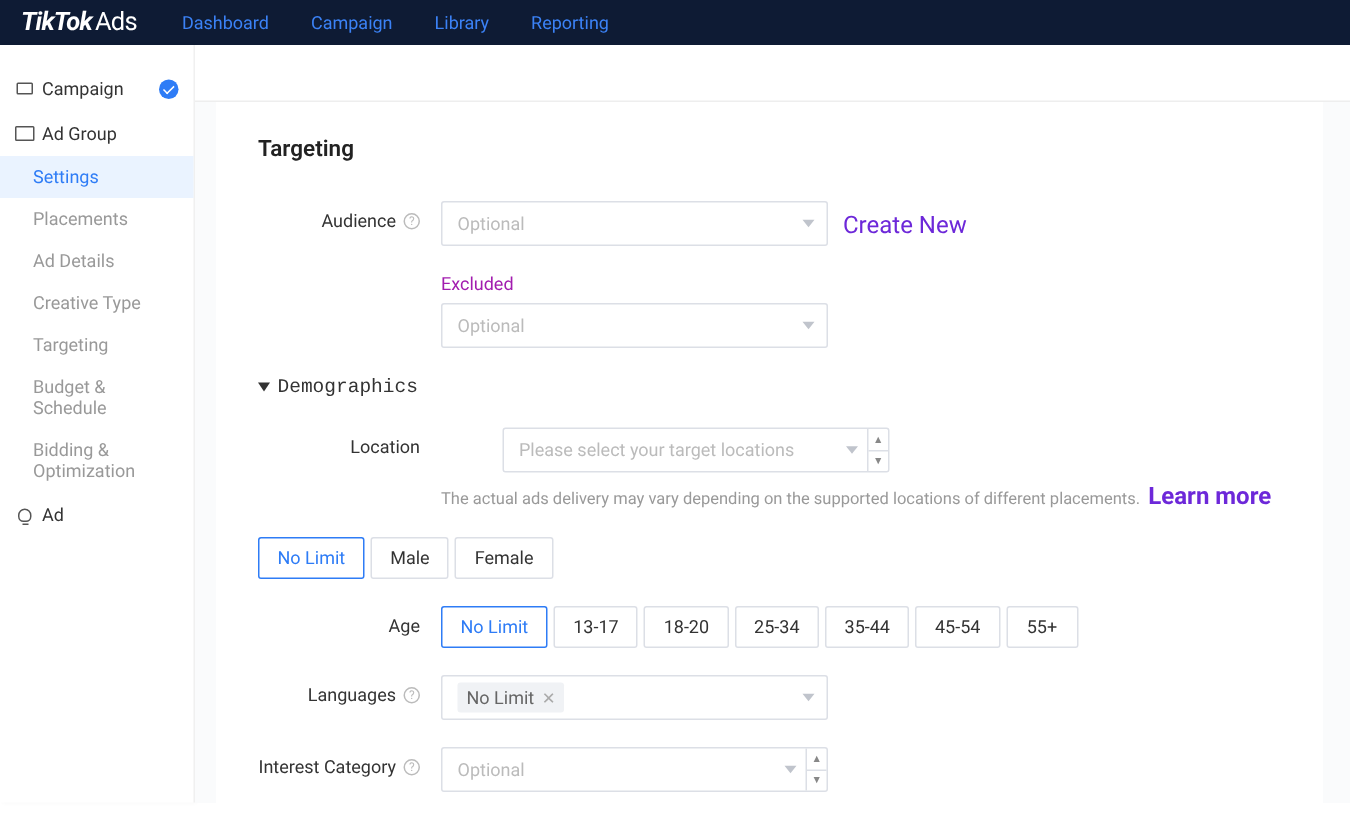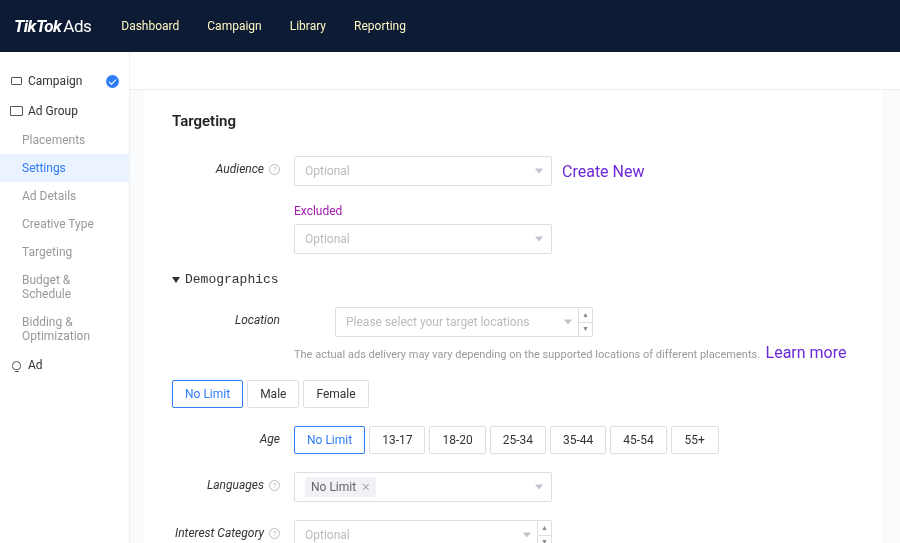--- a/index.html
+++ b/index.html
@@ -1,43 +1,43 @@
 <!DOCTYPE html>
 <html><head>
 <meta charset="utf-8">
 <style>
 * { box-sizing: border-box; margin: 0; padding: 0; }
 body { font-family: -apple-system, BlinkMacSystemFont, "Segoe UI", Roboto, Arial, sans-serif; font-size: 13px; color: #333; background: #fff; width: 900px; height: 543px; overflow: hidden; position: relative; }
 
 
-.topnav { background: #0e1b34; height: 52px; display: flex; align-items: center; padding: 0 14px; }
+.topnav { background: #0e1b34; height: 30px; display: flex; align-items: center; padding: 0 14px; }
 .logo { color: #fff; font-weight: 700; font-size: 17px; font-style: italic; margin-right: 30px; letter-spacing: -0.5px; }
 .logo .thin { font-weight: 400; font-style: normal; margin-left: 2px; }
-.topnav-item { color: #fef9c3; font-size: 12px; margin-right: 28px; cursor: pointer; }
+.topnav-item { color: #3b82f6; font-size: 12px; margin-right: 28px; cursor: pointer; }
 
 
 .container { display: flex; height: 505px; position: relative; }
 .sidebar { width: 130px; background: #fff; border-right: 1px solid #f0f0f0; padding-top: 14px; box-shadow: 1px 0 3px rgba(0,0,0,0.03); }
 .main { flex: 1; background: #fafbfc; overflow-y: auto; position: relative; }
 
 
 .side-item { display: flex; align-items: center; padding: 8px 10px; font-size: 12px; color: #333; cursor: pointer; position: relative; }
 .side-icon { width: 12px; height: 12px; margin-right: 6px; display: flex; align-items: center; justify-content: center; }
 .side-sub { padding: 7px 10px 7px 22px; font-size: 12px; color: #999; cursor: pointer; }
 .side-sub.active { background: #eaf3ff; color: #2e7cf6; }
 .check-badge { position: absolute; right: 10px; width: 13px; height: 13px; background: #2e7cf6; border-radius: 50%; display: flex; align-items: center; justify-content: center; }
 .check-badge::after { content: ""; width: 6px; height: 3px; border-left: 1.5px solid #fff; border-bottom: 1.5px solid #fff; transform: rotate(-45deg); margin-top: -1px; }
 
 
 .hint-bar { height: 38px; background: #fff; margin: 0 0 0 0; border-bottom: 1px solid #eee; }
 .card { background: #fff; margin: 0 18px 0 14px; padding: 22px 28px 24px 28px; min-height: 470px; }
 .section-title { font-size: 15px; font-weight: 600; color: #222; margin-bottom: 26px; }
 
 .row { display: flex; align-items: flex-start; margin-bottom: 18px; }
-.label-col { width: 122px; text-align: center; padding-right: 14px; font-size: 12px; color: #333; padding-top: 6px; display: flex; justify-content: flex-end; align-items: center; gap: 5px; font-style: italic; }
+.label-col { width: 122px; text-align: center; padding-right: 14px; font-size: 12px; color: #333; padding-top: 6px; display: flex; justify-content: flex-end; align-items: center; gap: 5px; }
 .info-icon { width: 11px; height: 11px; border: 1px solid #bbb; border-radius: 50%; display: inline-flex; align-items: center; justify-content: center; font-size: 8px; color: #bbb; }
 .control-col { flex: 1; }
 
 .select { width: 258px; height: 30px; border: 1px solid #dcdfe6; border-radius: 2px; background: #fff; display: flex; align-items: center; padding: 0 10px; color: #bbb; font-size: 12px; position: relative; cursor: pointer; }
 .select .chevron { position: absolute; right: 8px; top: 50%; transform: translateY(-50%); width: 0; height: 0; border-left: 4px solid transparent; border-right: 4px solid transparent; border-top: 5px solid #c0c4cc; }
 .select.with-spinner { padding-right: 0; }
 .spinner { width: 14px; border-left: 1px solid #dcdfe6; display: flex; flex-direction: column; height: 28px; }
 .spinner-btn { flex: 1; display: flex; align-items: center; justify-content: center; font-size: 7px; color: #888; border-bottom: 1px solid #dcdfe6; cursor: pointer; }
 .spinner-btn:last-child { border-bottom: none; }
 
@@ -91,22 +91,22 @@
         </span>
       <span>Campaign</span>
       <span class="check-badge"></span>
     </div>
     <div class="side-item">
       <span class="side-icon">
           <span class="rect-icon stacked"></span>
         </span>
       <span>Ad Group</span>
     </div>
+    <div class="side-sub active">Settings</div>
     <div class="side-sub">Placements</div>
-    <div class="side-sub active">Settings</div>
     <div class="side-sub">Ad Details</div>
     <div class="side-sub">Creative Type</div>
     <div class="side-sub">Targeting</div>
     <div class="side-sub">Budget &amp; Schedule</div>
     <div class="side-sub">Bidding &amp; Optimization</div>
     <div class="side-item">
       <span class="side-icon">
           <span class="bulb-icon"></span>
         </span>
       <span>Ad</span>
@@ -154,21 +154,21 @@
           <div class="select with-spinner" style="width:258px; justify-content:space-between;margin-left:41px;">
             <span class="select-inner-left">Please select your target locations</span>
             <span class="chevron" style="right:20px;"></span>
             <div class="spinner">
               <div class="spinner-btn">▲</div>
               <div class="spinner-btn">▼</div>
             </div>
           </div>
           <div class="hint-text">
             <span>The actual ads delivery may vary depending on the supported locations of different placements.</span>
-            &nbsp;<span class="link" style="margin-left:0;">Learn more</span>
+            &nbsp;<span class="link" style="margin-left:0;font-weight:bold;">Learn more</span>
           </div>
         </div>
       </div>
 
       <div class="row">
         <div class="control-col">
           <div class="segmented">
             <div class="seg-btn active">No Limit</div>
             <div class="seg-btn">Male</div>
             <div class="seg-btn">Female</div>

